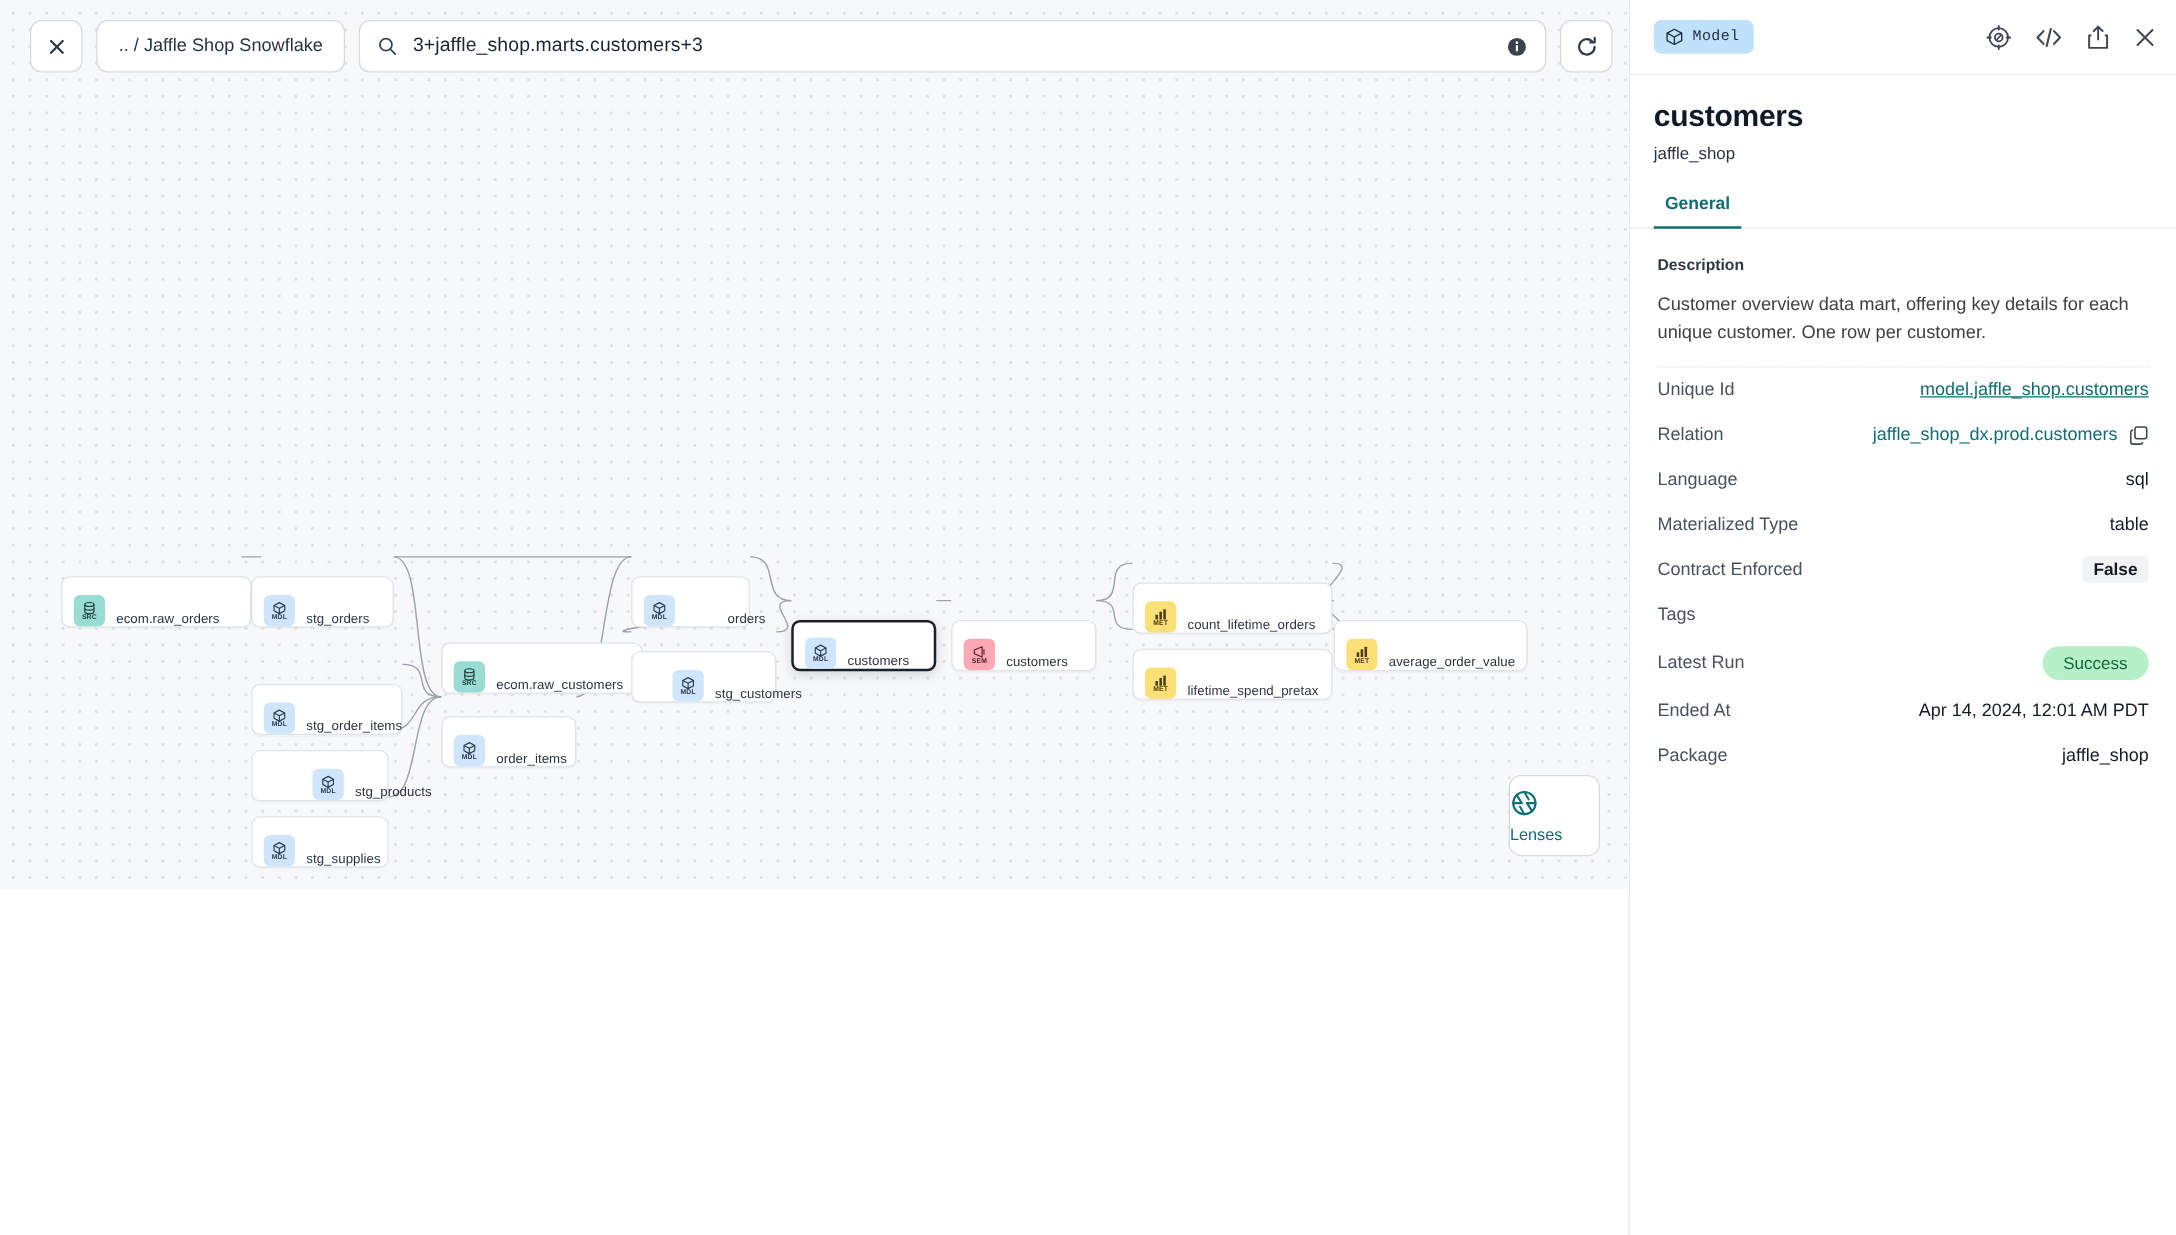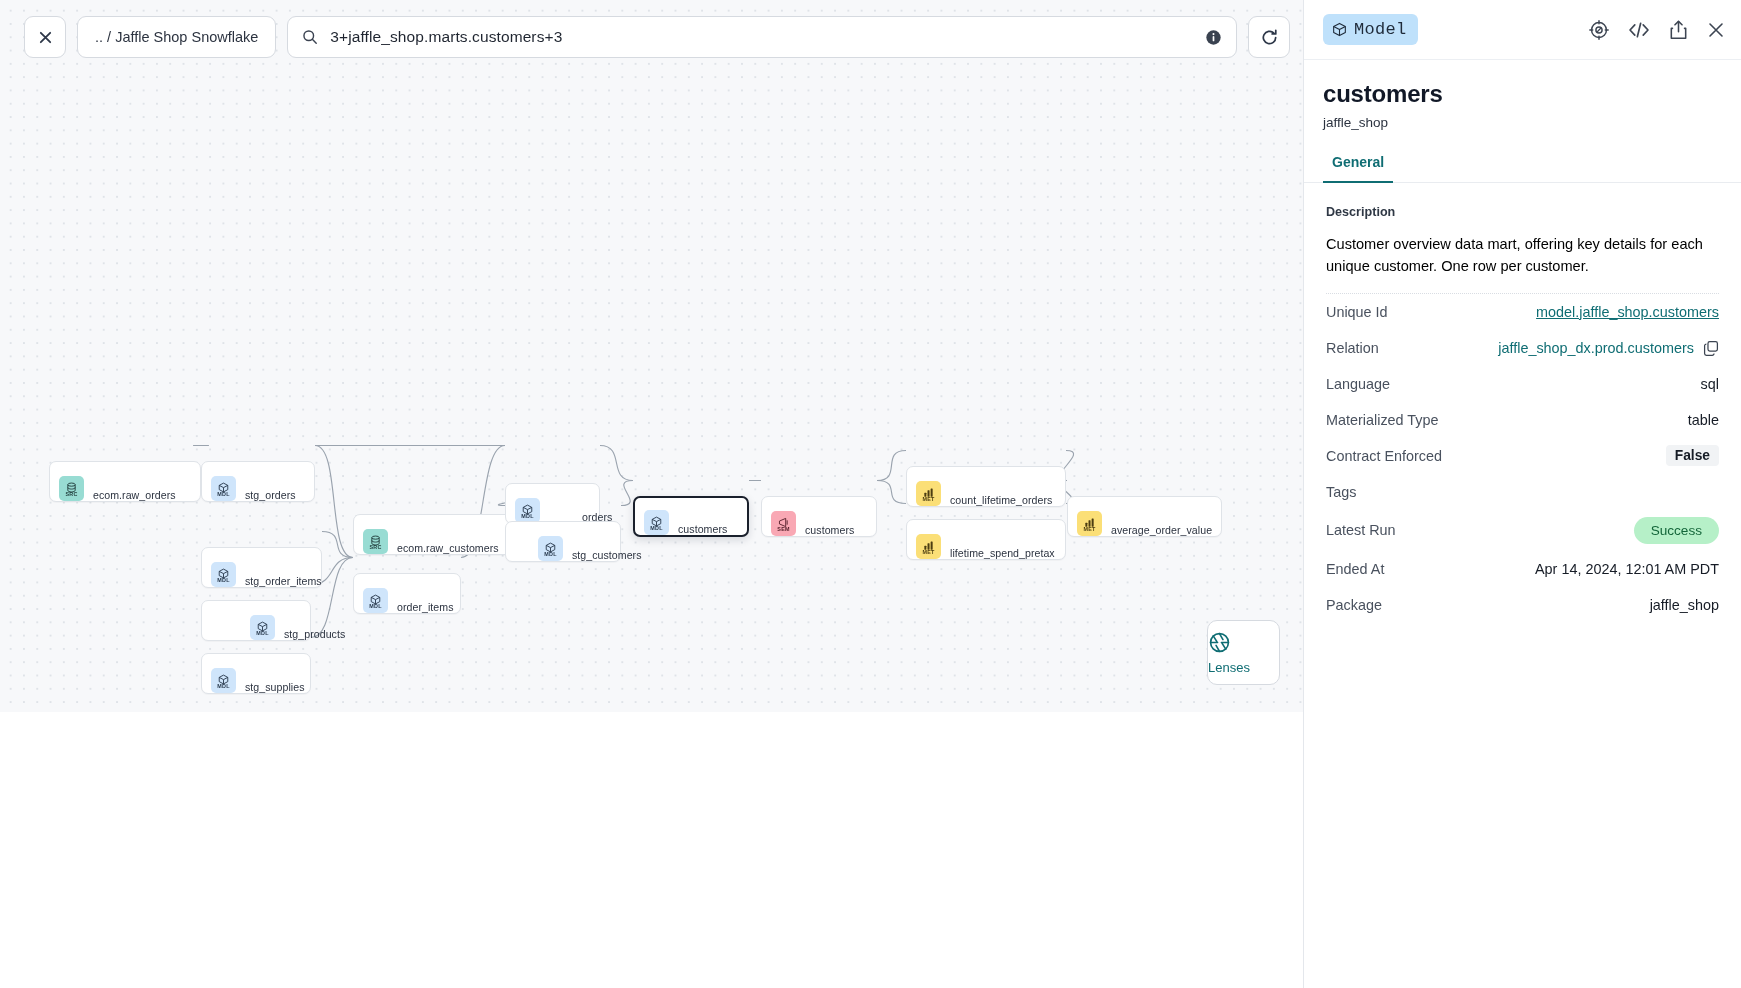--- a/index.html
+++ b/index.html
@@ -96,44 +96,44 @@
     background: #ffffff;
     border-left: 1px solid #e4e7ec;
     display: flex; flex-direction: column;
   }
   .sp-head {
     height: 60px; flex: 0 0 auto;
     display: flex; align-items: center; padding: 0 16px 0 19px;
     border-bottom: 1px solid #eceff3;
   }
   .type-badge {
-    display: inline-flex; align-items: center; gap: 7px;
+    display: inline-flex; align-items: flex-start; gap: 7px;
     background: #bfe1fb; color: #1f2b3a;
     border-radius: 6px; padding: 6px 11px 6px 9px;
     font-family: "Liberation Mono", monospace;
-    font-size: 17px; letter-spacing: .3px;
+    font-size: 12px; letter-spacing: .3px;
   }
   .sp-head-actions { margin-left: auto; display: flex; align-items: center; gap: 19px; color: #3d4552; }
   .sp-head-actions > span { cursor: pointer; display: flex; }
 
   .sp-title-wrap { padding: 20px 19px 0 19px; }
   .sp-title { font-size: 24px; font-weight: 700; color: #111827; letter-spacing: -.2px; }
   .sp-sub { font-size: 13.5px; color: #2c3340; margin-top: 7px; }
 
   .sp-tabs { padding: 0 19px; margin-top: 24px; border-bottom: 1px solid #e9ecf0; display: flex; }
   .sp-tab {
     font-size: 14px; color: #0f6d73; font-weight: 600;
     padding: 0 9px 11px 9px; cursor: pointer;
     border-bottom: 2.5px solid #0f6d73; margin-bottom: -1.5px;
   }
 
   .sp-body { padding: 22px 22px 0 22px; overflow-y: auto; flex: 1; }
   .sec-label { font-size: 12.6px; font-weight: 700; color: #2f3845; }
   .desc-text {
-    font-size: 14.6px; color: #000000; line-height: 1.52;
+    font-size: 14.6px; color: #404040; line-height: 1.52;
     margin-top: 14px; padding-bottom: 16px;
     border-bottom: 1px dotted #d9dde3;
   }
   .kv-row {
     display: flex; align-items: center; justify-content: space-between;
     min-height: 36px; padding: 7px 0; gap: 16px;
   }
   .kv-key { font-size: 14.4px; color: #49515e; white-space: nowrap; }
   .kv-val { font-size: 14.4px; color: #161c26; text-align: right; }
   .kv-val.link { color: #0f6d73; text-decoration: underline; cursor: pointer; }
@@ -265,21 +265,21 @@
           <div class="node" style="left: 353px; top: 537px; width: 108px; height: 41px;">
             <div class="node-badge badge-mdl">
               <span class="bg-ico"><svg width="11" height="11" viewBox="0 0 18 18" fill="none">
                   <path d="M9 1.8 16 5.5v7L9 16.2 2 12.5v-7L9 1.8Z" stroke="currentColor" stroke-width="1.5" stroke-linejoin="round"></path>
                   <path d="M2 5.5 9 9.2l7-3.7M9 9.2v7" stroke="currentColor" stroke-width="1.5" stroke-linejoin="round"></path>
                 </svg></span>
               <span class="bg-txt">MDL</span>
             </div>
             <span class="node-label">order_items</span>
           </div>
-          <div class="node" style="left: 505px; top: 447px; width: 95px; height: 41px; gap: 42px;">
+          <div class="node" style="left: 505px; top: 425px; width: 95px; height: 41px; gap: 42px;">
             <div class="node-badge badge-mdl">
               <span class="bg-ico"><svg width="11" height="11" viewBox="0 0 18 18" fill="none">
                   <path d="M9 1.8 16 5.5v7L9 16.2 2 12.5v-7L9 1.8Z" stroke="currentColor" stroke-width="1.5" stroke-linejoin="round"></path>
                   <path d="M2 5.5 9 9.2l7-3.7M9 9.2v7" stroke="currentColor" stroke-width="1.5" stroke-linejoin="round"></path>
                 </svg></span>
               <span class="bg-txt">MDL</span>
             </div>
             <span class="node-label">orders</span>
           </div>
           <div class="node" style="left: 505px; top: 485px; width: 116px; height: 41px; padding-left: 32px;">

